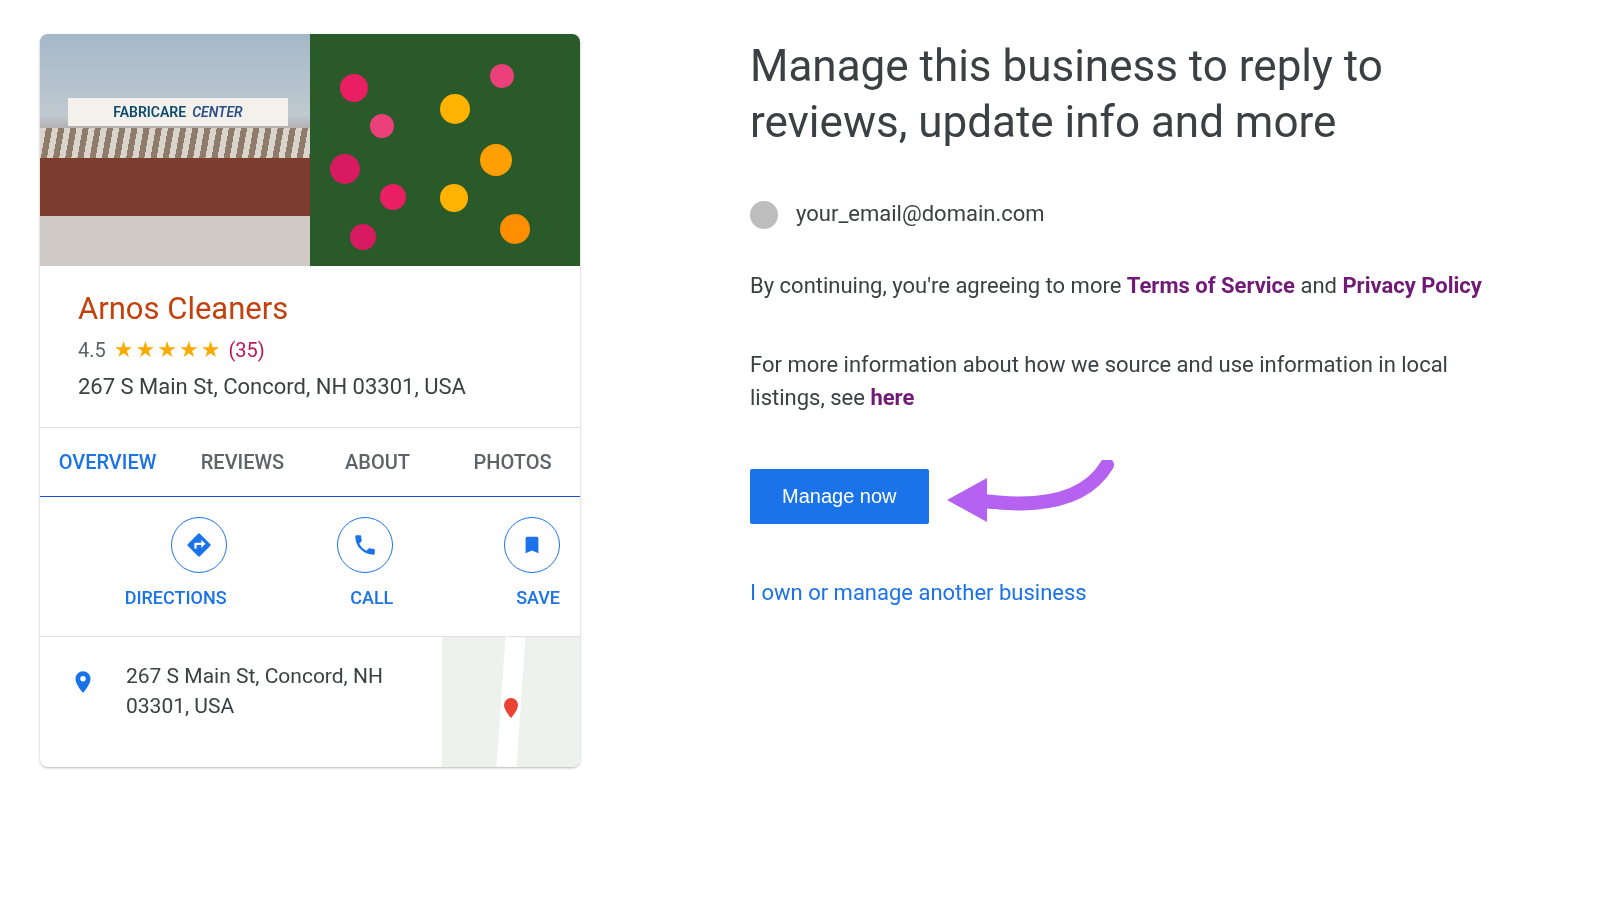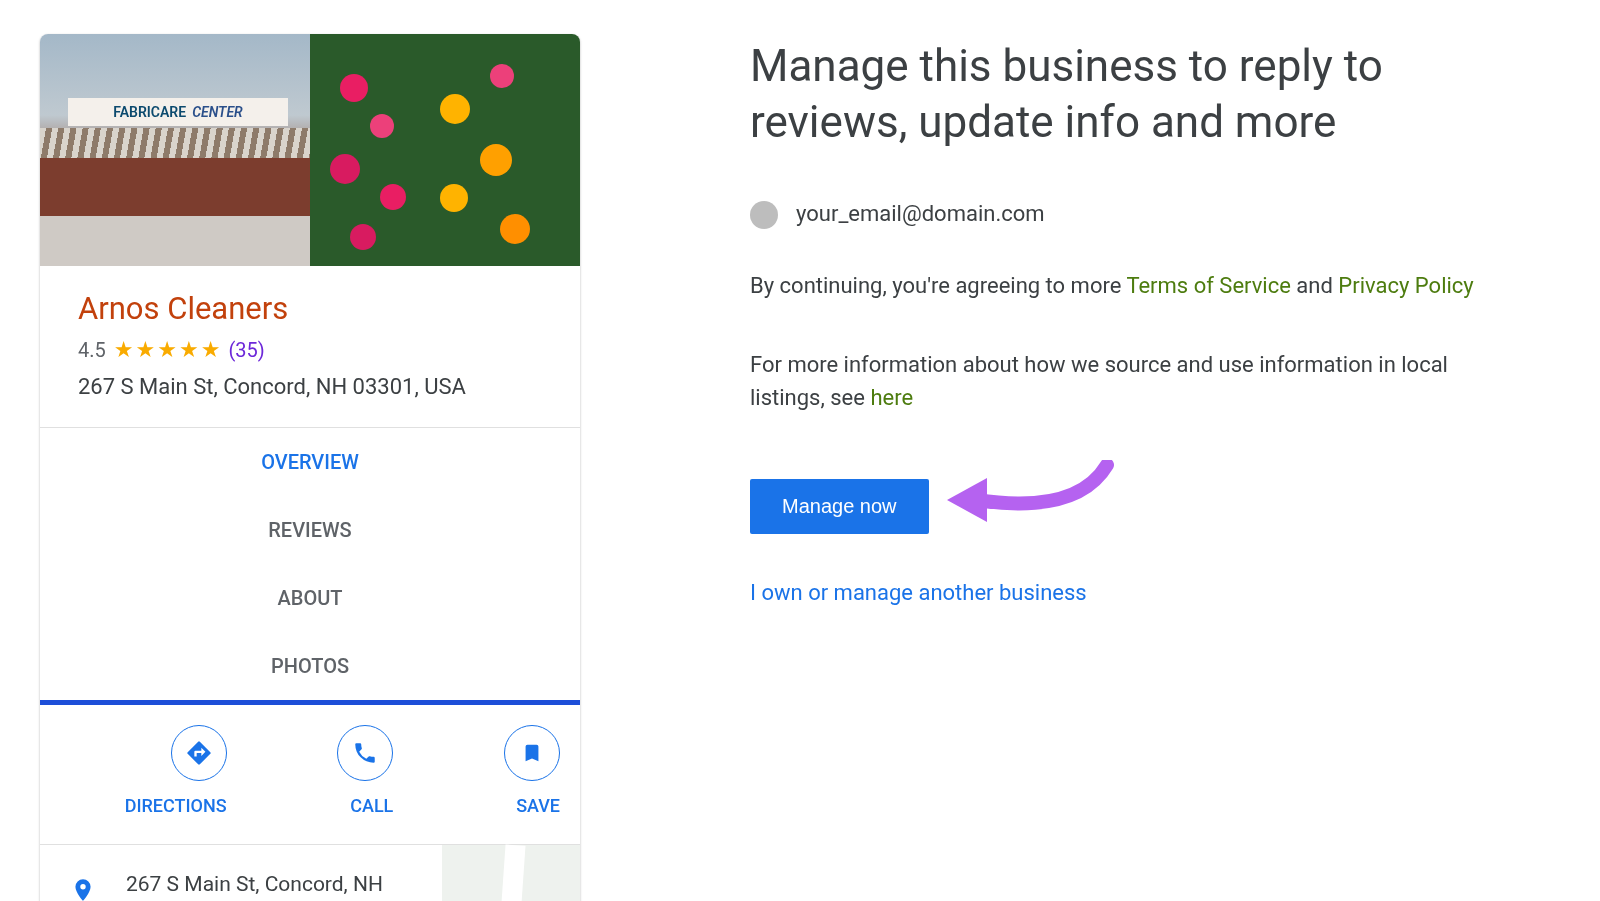--- a/index.html
+++ b/index.html
@@ -82,30 +82,29 @@
 }
 .rating-row {
   display:flex;
   align-items:center;
   font-size: 20px;
   color:#5f6368;
   margin-bottom: 12px;
 }
 .rating-num { margin-right: 8px; }
 .stars { color:#f9ab00; letter-spacing: 2px; margin-right: 6px; font-size: 22px;}
-.rev-count { color:#6d28d9; }
+.rev-count { color:#be185d; }
 .address {
   font-size: 22px;
   color:#3c4043;
 }
 .tabs {
   display:flex;
   border-top:1px solid #e0e0e0;
-  border-bottom:5px solid #1d4ed8;
-  flex-direction:column;
+  border-bottom:1px solid #1d4ed8;
 }
 .tab {
   flex:1;
   text-align:center;
   padding: 22px 0;
   font-size: 20px;
   font-weight: 500;
   color:#5f6368;
   cursor:pointer;
 }
@@ -192,24 +191,24 @@
   border-radius:50%;
   margin-right: 18px;
 }
 .email-text { font-size: 22px; color:#3c4043; }
 .terms-text {
   font-size: 22px;
   color:#3c4043;
   line-height: 1.5;
   margin-bottom: 46px;
 }
-.terms-text a, .link { color:#4d7c0f; text-decoration:none; cursor:pointer; }
+.terms-text a, .link { color:#701a75; text-decoration:none; cursor:pointer;font-weight:bold; }
 .button-row {
   display:flex;
-  align-items:flex-end;
+  align-items:center;
   margin-bottom: 46px;
 }
 .manage-btn {
   background:#1a73e8;
   color:#fff;
   font-size: 20px;
   font-weight:500;
   padding: 16px 32px;
   border:none;
   cursor:pointer;

